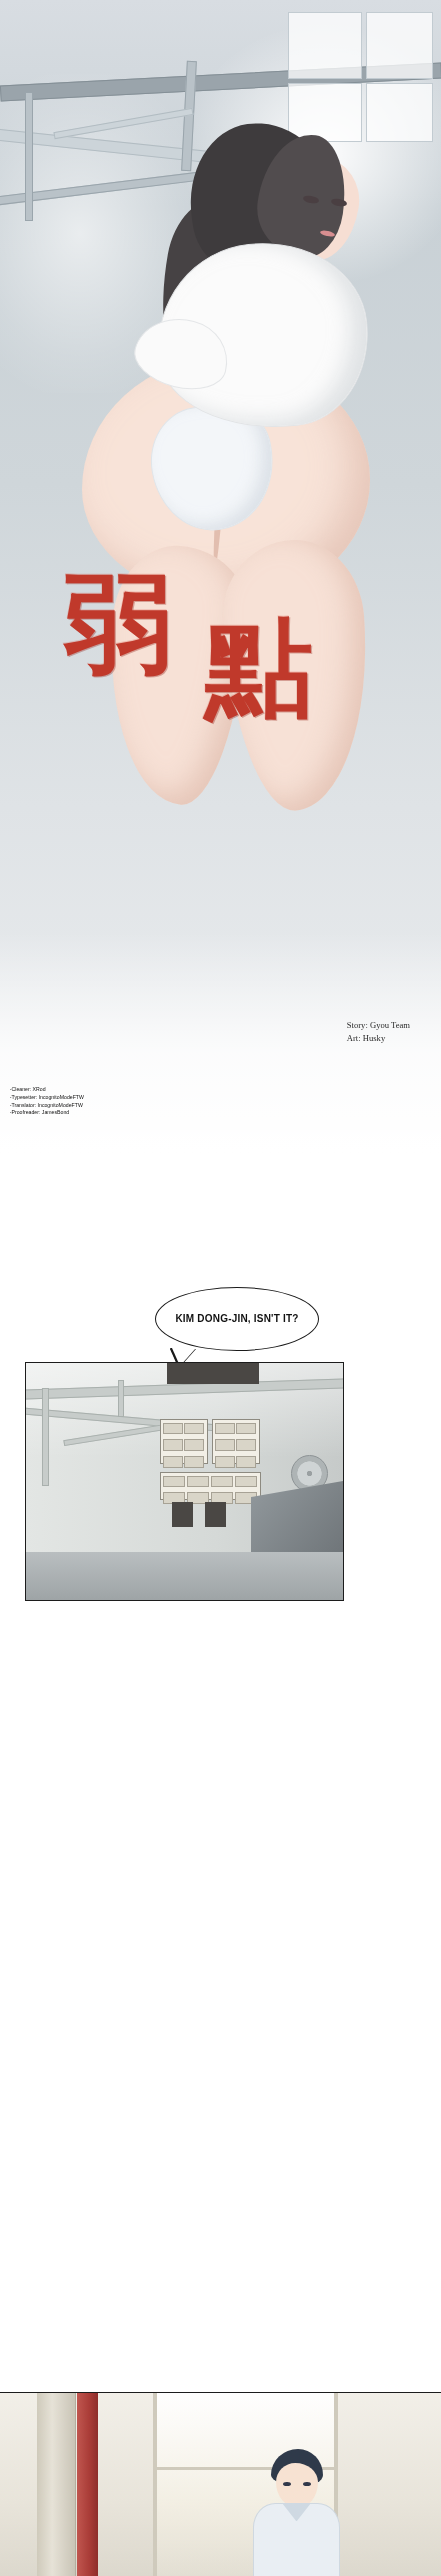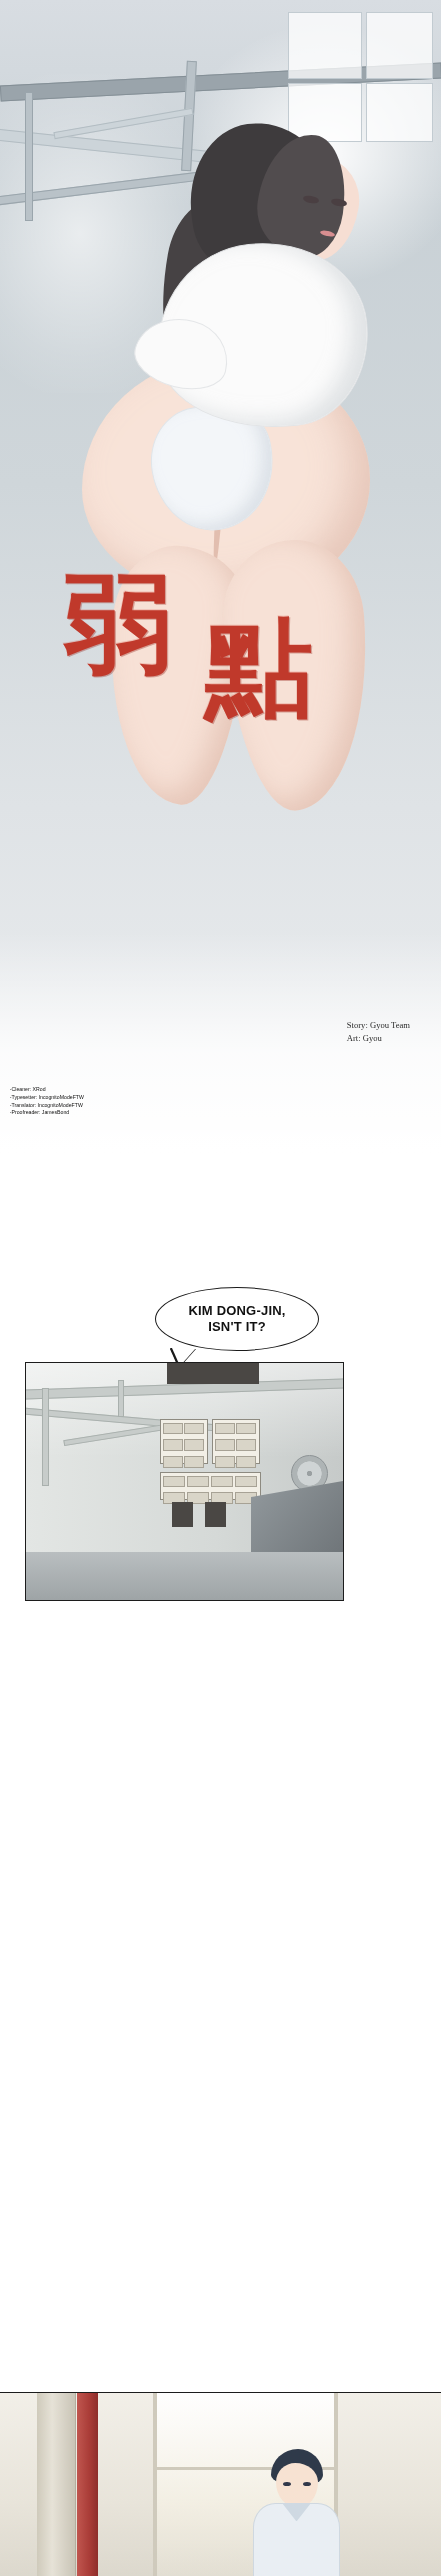--- a/index.html
+++ b/index.html
@@ -239,21 +239,21 @@
     align-items: center;
     justify-content: center;
     text-align: center;
     box-sizing: border-box;
     padding: 11px 14.7px;
   }
   .bubble p {
     margin: 0;
     font-family: "Liberation Sans", sans-serif;
     font-weight: 700;
-    font-size: 13px;
+    font-size: 10px;
     line-height: 1.25;
     letter-spacing: 0.2px;
     color: #111;
   }
   .bubble .tail {
     position: absolute;
     width: 0; height: 0;
   }
   
   .bubble-1 .tail {
@@ -467,21 +467,21 @@
     <div class="cover-fade"></div>
   </div>
 
   <div class="title-cjk">
     <span class="g1">弱</span>
     <span class="g2">點</span>
   </div>
 
   <div class="credits">
     <div>Story: Gyou Team</div>
-    <div>Art: Gyou</div>
+    <div>Art: Husky</div>
   </div>
 
   <div class="staff">
     <div>-Cleaner: XRod</div>
     <div>-Typesetter: IncognitoModeFTW</div>
     <div>-Translator: IncognitoModeFTW</div>
     <div>-Proofreader: JamesBond</div>
   </div>
 
   <div class="bubble bubble-1" style="left:155px; top:1287px; width:164px; height:64px;">

